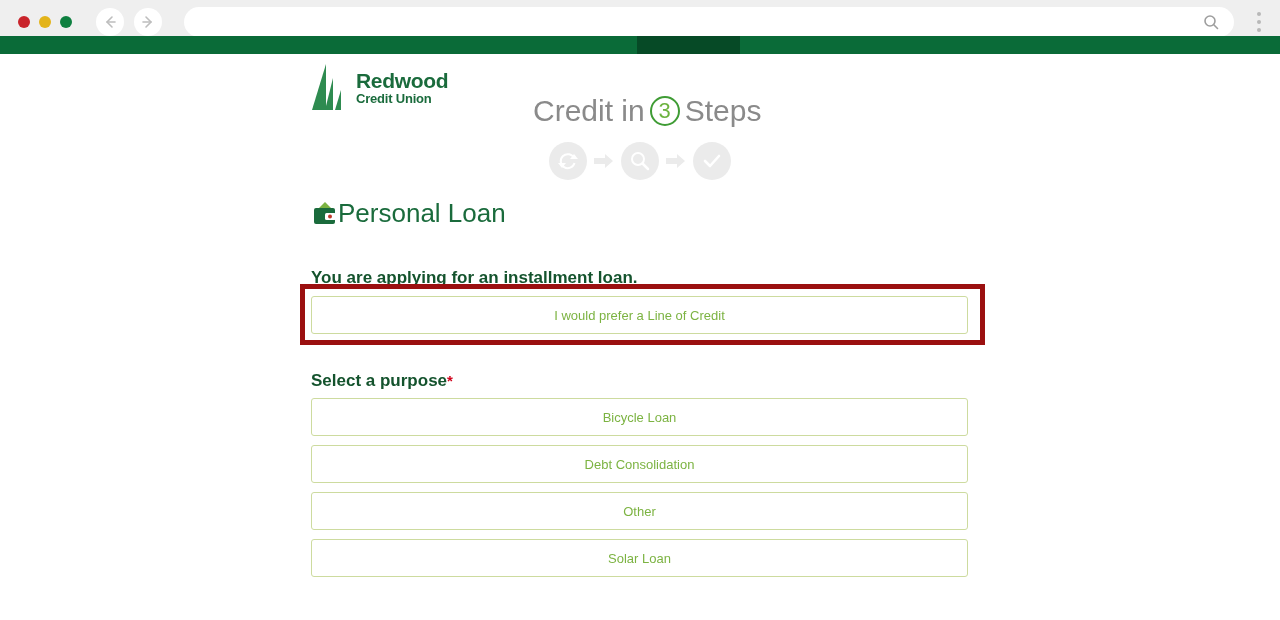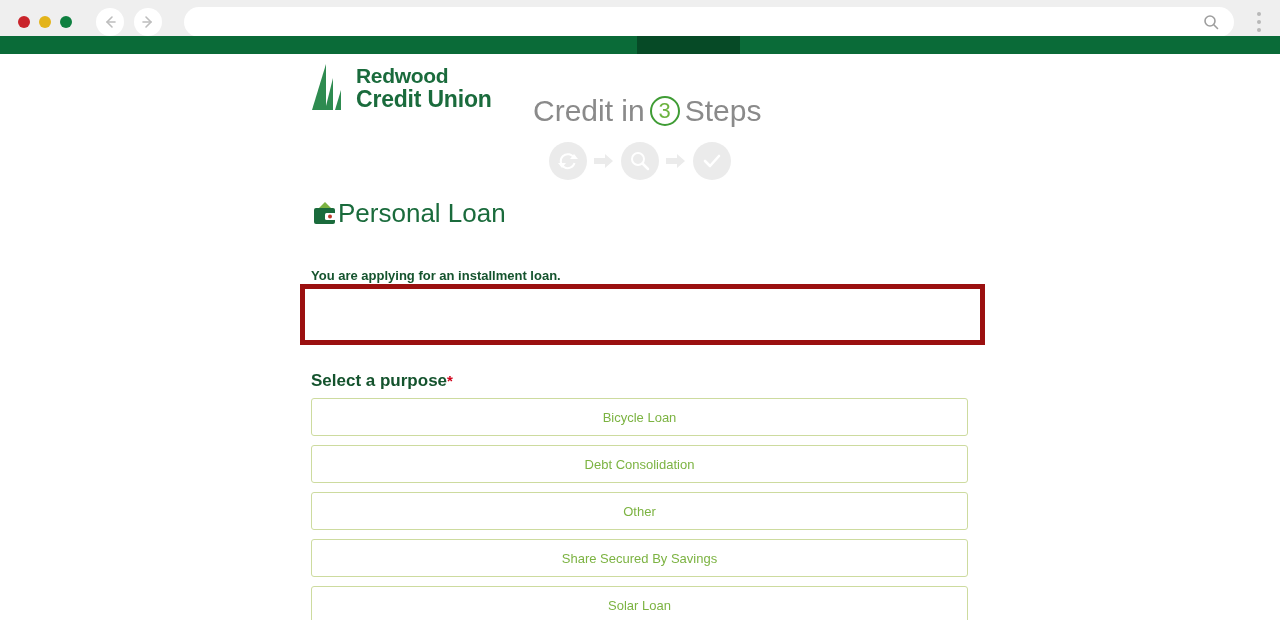--- a/index.html
+++ b/index.html
@@ -72,21 +72,21 @@
     top: -3px;
   }
 
   
   .page { position: absolute; top: 54px; left: 0; width: 1280px; height: 566px; background: #ffffff; }
 
   .logo-wrap { position: absolute; left: 310px; top: 10px; display: flex; align-items: center; gap: 10px; }
   .logo-mark { width: 36px; height: 48px; }
   .logo-text { display: flex; flex-direction: column; line-height: 1.05; }
   .logo-line1 { font-size: 21px; font-weight: bold; color: #1a6b3c; letter-spacing: -0.3px; }
-  .logo-line2 { font-size: 23px; font-weight: bold; color: #1a6b3c; letter-spacing: -0.2px; }
+  .logo-line2 { font-size: 13px; font-weight: bold; color: #1a6b3c; letter-spacing: -0.2px; }
 
   .apply-heading {
     position: absolute; left: 533px; top: 40px;
     font-size: 30px; color: #8a8a8a; font-weight: 400;
     display: flex; align-items: center; gap: 2px;
     white-space: nowrap;
   }
   .apply-num {
     display: inline-flex; align-items: center; justify-content: center;
     width: 30px; height: 30px; border-radius: 50%;
@@ -104,21 +104,21 @@
   .step-arrow { width: 26px; height: 24px; display: flex; align-items: center; justify-content: center; }
 
   .loan-title {
     position: absolute; left: 312px; top: 144px;
     display: flex; align-items: center; gap: 0;
   }
   .loan-title-text { font-size: 26px; color: #1a6b3c; font-weight: 400; }
 
   .installment-line {
     position: absolute; left: 311px; top: 214px;
-    font-size: 13px; font-weight: bold; color: #14532d;
+    font-size: 17px; font-weight: bold; color: #14532d;
     white-space: nowrap;
   }
 
   
   .annotation-box {
     position: absolute; left: 300px; top: 230px;
     width: 685px; height: 61px;
     border: 5px solid #9b1010;
   }
 
@@ -260,26 +260,28 @@
       <rect x="13" y="12" width="11" height="7" rx="1.5" fill="#ffffff"></rect>
       <circle cx="18" cy="15.5" r="2" fill="#c0392b"></circle>
     </svg>
     <span class="loan-title-text">Personal Loan</span>
   </div>
 
   <div class="installment-line">You are applying for an installment loan.</div>
 
   <div class="annotation-box"></div>
 
+  <div class="loc-button">
+    <button class="opt-btn">I would prefer a Line of Credit</button>
+  </div>
 
   <div class="purpose-label">
     <span>Select a purpose</span><span class="req-star">*</span>
   </div>
 
   <div class="purpose-list">
     <button class="opt-btn">Bicycle Loan</button>
     <button class="opt-btn">Debt Consolidation</button>
     <button class="opt-btn">Other</button>
-    <button class="opt-btn">Share Secured By Savings</button>
     <button class="opt-btn">Solar Loan</button>
   </div>
 
 </div>
 
 </body></html>

